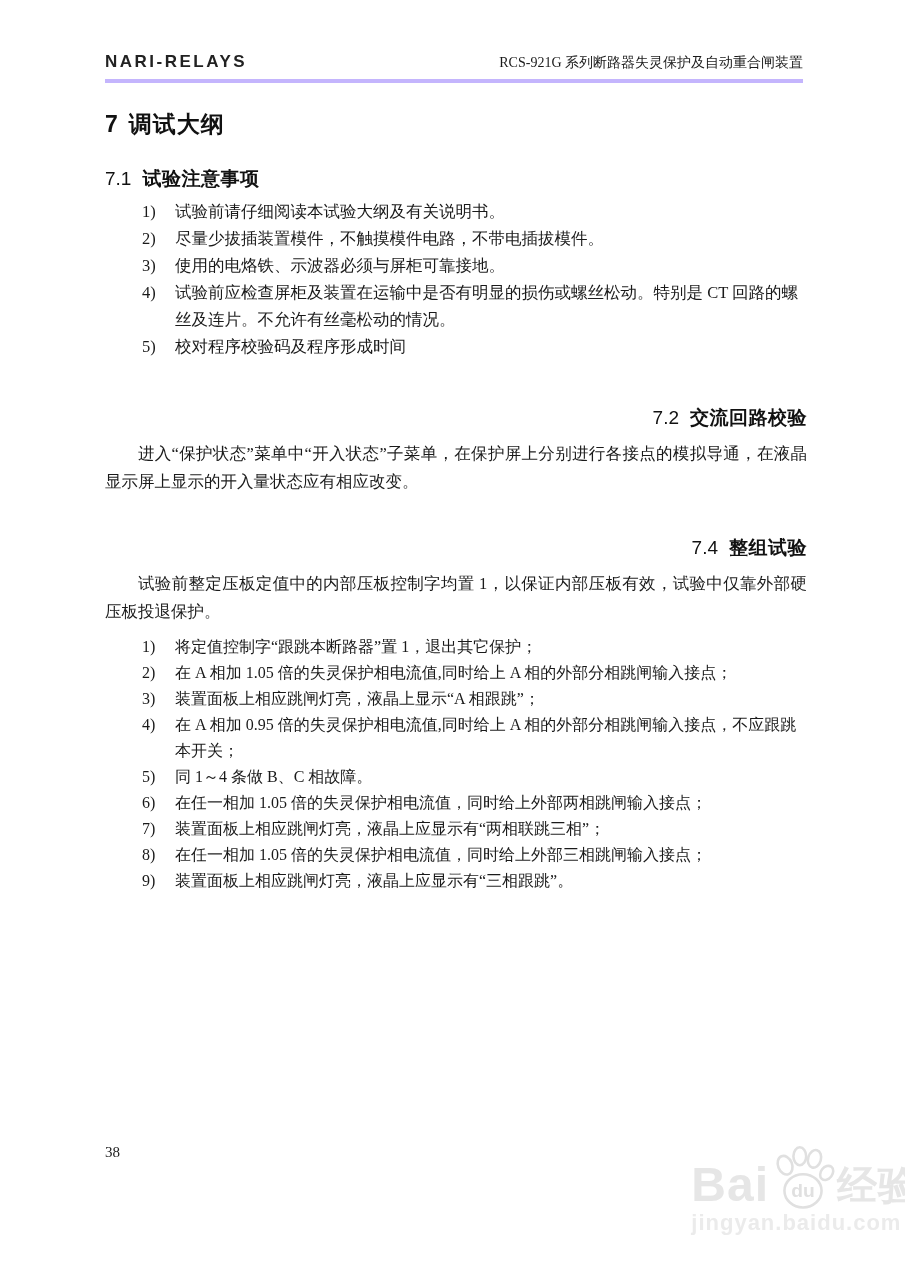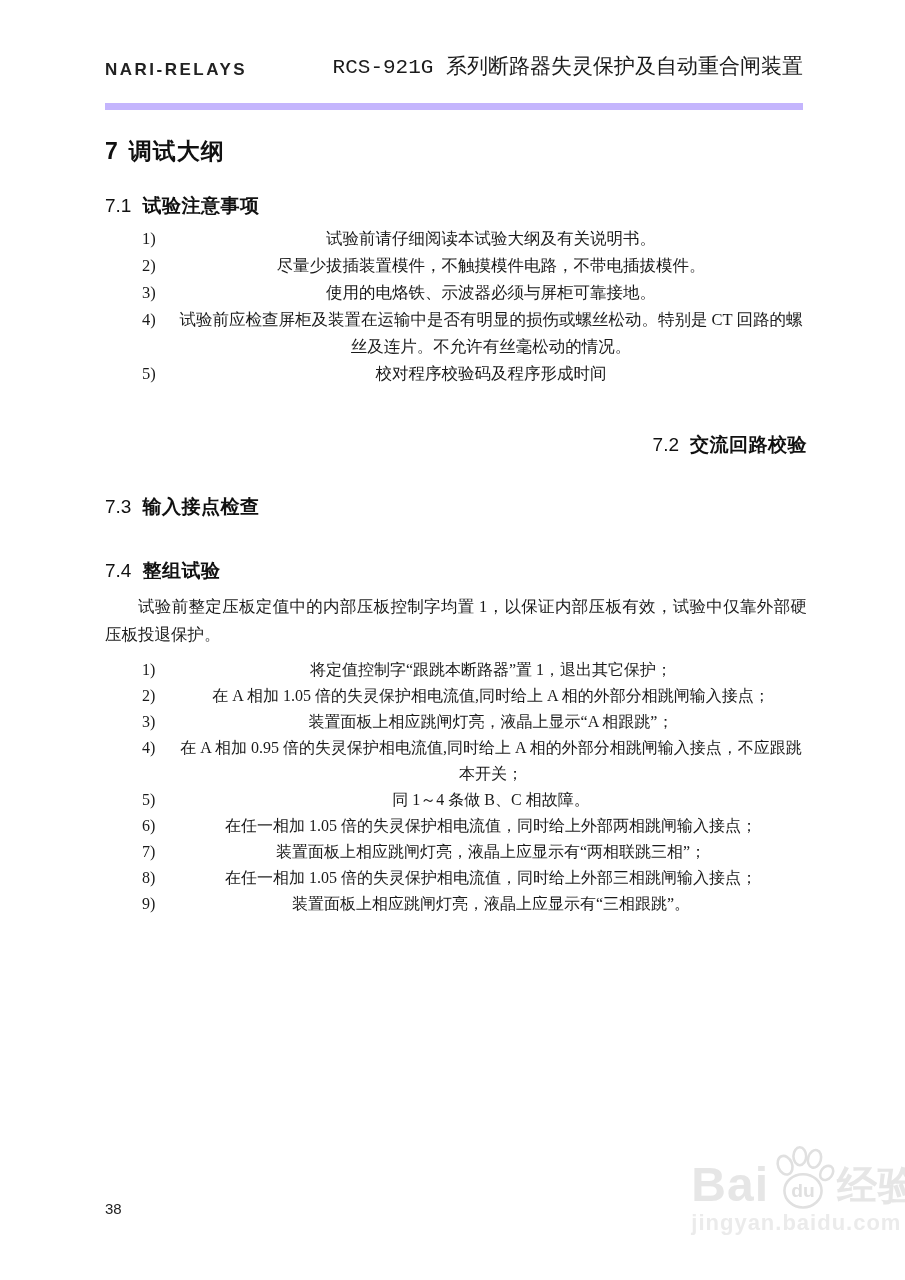--- a/index.html
+++ b/index.html
@@ -11,33 +11,33 @@
     font-family:"Liberation Serif", serif;
     overflow:hidden;
     box-sizing:border-box;
   }
   
   .header{
     margin:52px 102px 16px 105px;
     display:flex;
     justify-content:space-between;
     align-items:flex-end;
-    border-bottom:7px solid #c4b5fd;
-    padding-bottom:23px;
+    border-bottom:4px solid #c4b5fd;
+    padding-bottom:7px;
   }
   .brand{
     font-family:"Liberation Sans", sans-serif;
     font-size:17px;
     font-weight:600;
     letter-spacing:2.5px;
     color:#222;
   }
   .doc-title{
-    font-family:Liberation Mono, monospace;
-    font-size:21px;
+    font-family:Liberation Serif, serif;
+    font-size:14px;
     color:#1a1a1a;
   }
   
   .content{margin:0 98px 0 105px;}
   .page-title{
     margin:26px 0 0 0;
     font-family:"Liberation Sans", sans-serif;
     font-size:23px;
     font-weight:bold;
     letter-spacing:1px;
@@ -55,49 +55,49 @@
     margin-right:11px;
   }
   .sec-text{
     font-family:"Liberation Sans", sans-serif;
     font-weight:bold;
     letter-spacing:0.5px;
   }
   .h71{margin-top:27px;}
   .h72{margin-top:46px;text-align:right;}
   .h73{margin-top:38px;}
-  .h74{margin-top:40px;}
+  .h74{margin-top:40px;text-align:right;}
   .h741{margin-top:37px;}
   .olist{margin-top:7px;}
   .olist741{margin-top:8px;}
   .li{
     display:flex;
     font-size:16.5px;
     line-height:27px;
   }
   .olist741 .li{font-size:16px;line-height:26px;}
   .li-num{
     flex:none;
     width:33px;
     margin-left:37px;
   }
-  .li-text{flex:1;text-align:center;}
+  .li-text{flex:1;}
   .para{
     margin:10px 0 0 0;
     font-size:16.5px;
     line-height:28px;
     text-indent:2em;
     text-align:justify;
   }
   
   .page-number{
     position:absolute;
     left:105px;
-    top:1200px;
-    font-family:Liberation Sans, sans-serif;
+    top:1144px;
+    font-family:Liberation Serif, serif;
     font-size:15px;
     color:#222;
   }
   
   .watermark{
     position:absolute;
     right:-14px;
     top:1146px;
     text-align:left;
     pointer-events:none;
@@ -167,23 +167,21 @@
       <div class="li">
         <span class="li-num">5)</span>
         <span class="li-text">校对程序校验码及程序形成时间</span>
       </div>
     </div>
 
     <div class="sec-heading h72">
       <span class="sec-num">7.2</span><span class="sec-text">交流回路校验</span>
     </div>
 
-    <div class="sec-heading h73">
-      <span class="sec-num">7.3</span><span class="sec-text">输入接点检查</span>
-    </div>
+    <p class="para">进入“保护状态”菜单中“开入状态”子菜单，在保护屏上分别进行各接点的模拟导通，在液晶显示屏上显示的开入量状态应有相应改变。</p>
 
     <div class="sec-heading h74">
       <span class="sec-num">7.4</span><span class="sec-text">整组试验</span>
     </div>
     <p class="para">试验前整定压板定值中的内部压板控制字均置 1，以保证内部压板有效，试验中仅靠外部硬压板投退保护。</p>
 
     <div class="olist olist741">
       <div class="li">
         <span class="li-num">1)</span>
         <span class="li-text">将定值控制字“跟跳本断路器”置 1，退出其它保护；</span>

